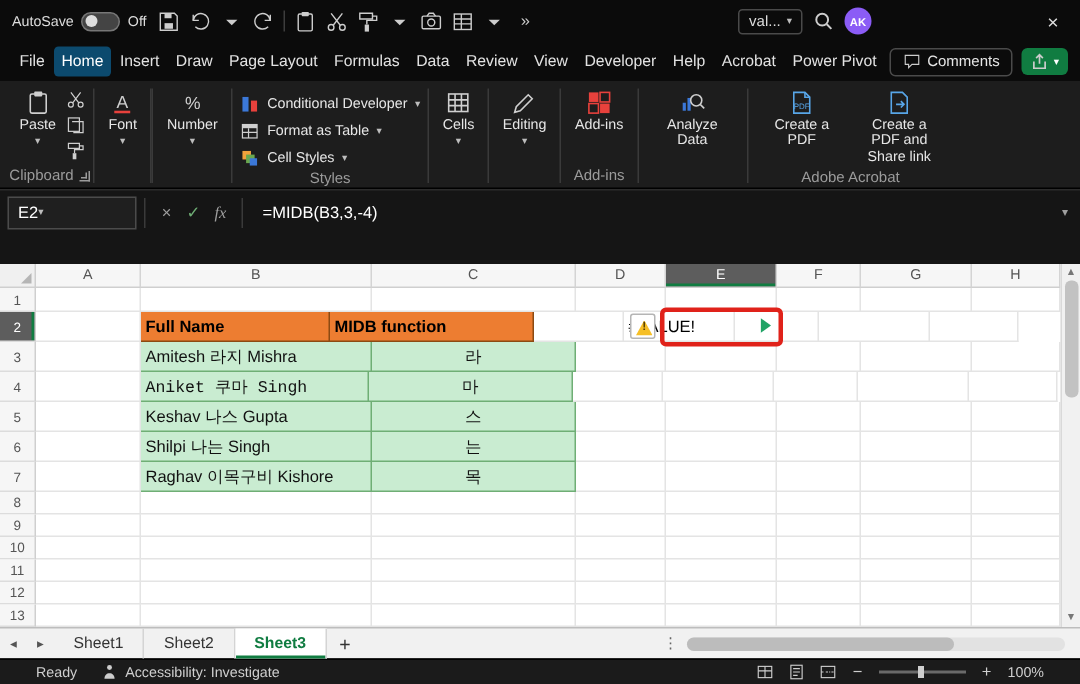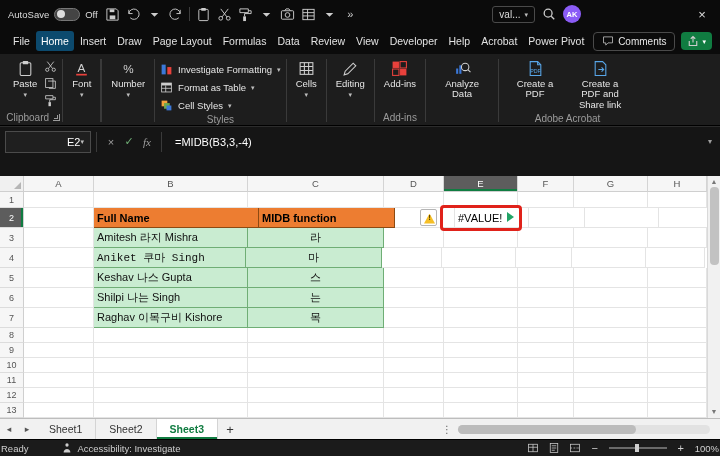--- a/index.html
+++ b/index.html
@@ -41,21 +41,21 @@
 .bicon{width:17px;height:17px;color:#cfcfcf;}
 .smcol{display:flex;flex-direction:column;gap:4px;padding-top:2px;}
 .smicon{width:13px;height:13px;color:#cfcfcf;}
 .stylecol{display:flex;flex-direction:column;gap:2px;padding-top:3px;}
 .stylerow{display:flex;align-items:center;gap:5px;font-size:9.5px;color:#e6e6e6;height:16px;white-space:nowrap;}
 .launcher{width:7px;height:7px;border-right:1px solid #9b9b9b;border-bottom:1px solid #9b9b9b;position:relative;}
 .launcher:after{content:"";position:absolute;right:1px;bottom:1px;width:3px;height:3px;border-right:1px solid #9b9b9b;border-bottom:1px solid #9b9b9b;}
 
 
 .formulabar{height:30px;background:#151515;display:flex;align-items:center;border-top:1px solid #2c2c2c;}
-.namebox{width:86px;height:22px;margin-left:5px;background:#1f1f1f;border:1px solid #4b4b4b;display:flex;align-items:center;justify-content:flex-end;padding:0 6px;color:#fff;font-size:11px;}
+.namebox{width:86px;height:22px;margin-left:5px;background:#1f1f1f;border:1px solid #4b4b4b;display:flex;align-items:center;justify-content:flex-start;padding:0 6px;color:#fff;font-size:11px;}
 .fbsep{width:1px;height:20px;background:#3a3a3a;margin:0 5px;}
 .fbtn{width:18px;text-align:center;color:#9f9f9f;font-size:11px;}
 .fx{font-style:italic;font-family:"Liberation Serif",serif;}
 .formulatext{flex:1;color:#fff;font-size:11px;padding-left:8px;white-space:nowrap;overflow:hidden;}
 .fbchev{width:20px;text-align:center;color:#9f9f9f;font-size:8px;}
 
 
 .gridgap{height:20px;background:#151515;}
 .sheet{position:relative;height:242px;background:#fff;display:flex;}
 .gridwrap{width:707px;}
@@ -87,21 +87,21 @@
 .tnav{width:18px;text-align:center;font-size:9px;color:#555;}
 .stab{padding:0 13px;font-size:10.5px;height:100%;display:flex;align-items:center;border-right:1px solid #d4d4d4;color:#333;}
 .stab.active{background:#fff;color:#107C41;font-weight:bold;box-shadow:inset 0 -2px 0 #107C41;}
 .addtab{width:24px;text-align:center;font-size:13px;color:#333;}
 .tspacer{flex:1;}
 .tdots{width:14px;text-align:center;color:#666;font-size:10px;}
 .hscroll{width:252px;height:9px;background:#e2e2e2;border-radius:5px;margin:0 10px 0 4px;display:flex;}
 .hthumb{width:178px;height:9px;background:#bcbcbc;border-radius:5px;}
 
 
-.statusbar{height:17px;background:#1b1b1b;display:flex;align-items:center;padding:0 1px;gap:33px;font-size:9.5px;color:#cfcfcf;border-top:1px solid #000;}
+.statusbar{height:17px;background:#1b1b1b;display:flex;align-items:center;padding:0 24px;gap:16px;font-size:9.5px;color:#cfcfcf;border-top:1px solid #000;}
 .acc{display:flex;align-items:center;gap:4px;}
 .sb-right{margin-left:auto;display:flex;align-items:center;gap:9px;}
 .vicon{width:12px;height:12px;color:#cfcfcf;}
 .zoomtrack{width:58px;height:2px;background:#6a6a6a;position:relative;}
 .zoomthumb{position:absolute;left:26px;top:-3px;width:4px;height:8px;background:#cfcfcf;}
 .zbtn{font-size:11px;color:#cfcfcf;width:10px;text-align:center;line-height:1;}
 </style>
 </head>
 <body>
 
@@ -318,21 +318,21 @@
   <div class="rgroup">
     <div class="rcontent">
       <div class="stylecol">
         <div class="stylerow">
           <span class="smicon">
               <svg viewBox="0 0 16 16">
                 <rect x="2" y="2" width="5" height="12" fill="#3b78d8"></rect>
                 <rect x="9" y="5" width="5" height="9" fill="#e8413c"></rect>
               </svg>
             </span>
-          <span>Investigate Formatting</span>
+          <span>Conditional Developer</span>
           <span class="carat">▾</span>
         </div>
         <div class="stylerow">
           <span class="smicon">
               <svg viewBox="0 0 16 16">
                 <rect x="2" y="2.5" width="12" height="11" fill="none" stroke="currentColor"></rect>
                 <rect x="2" y="2.5" width="12" height="3" fill="currentColor"></rect>
                 <path d="M2 9h12M7 5.5v8" stroke="currentColor" fill="none"></path>
               </svg>
             </span>
@@ -494,21 +494,21 @@
           <div class="cell" style="width: 136px;"></div>
           <div class="cell" style="width: 60px;"></div>
           <div class="cell" style="width: 74px;"></div>
           <div class="cell" style="width: 56px;"></div>
           <div class="cell" style="width: 74px;"></div>
           <div class="cell" style="width: 59px;"></div>
         </div>
         <div class="grow" style="height: 20px;">
           <div class="rowhdr sel">2</div>
           <div class="cell" style="width: 70px;"></div>
-          <div class="cell orange" style="width: 165px;">Full Name</div>
+          <div class="cell orange" style="width: 126px;">Full Name</div>
           <div class="cell orange" style="width: 136px;">MIDB function</div>
           <div class="cell" style="width: 60px;"></div>
           <div class="cell error" style="width: 74px;">#VALUE!</div>
           <div class="cell" style="width: 56px;"></div>
           <div class="cell" style="width: 74px;"></div>
           <div class="cell" style="width: 59px;"></div>
         </div>
         <div class="grow" style="height: 20px;">
           <div class="rowhdr">3</div>
           <div class="cell" style="width: 70px;"></div>

